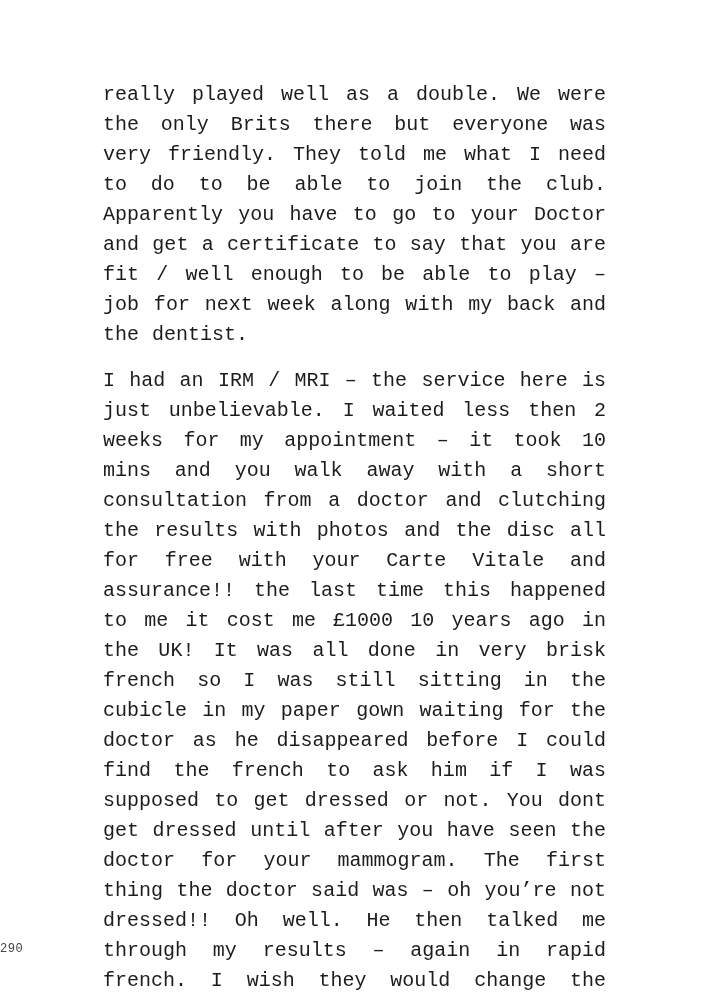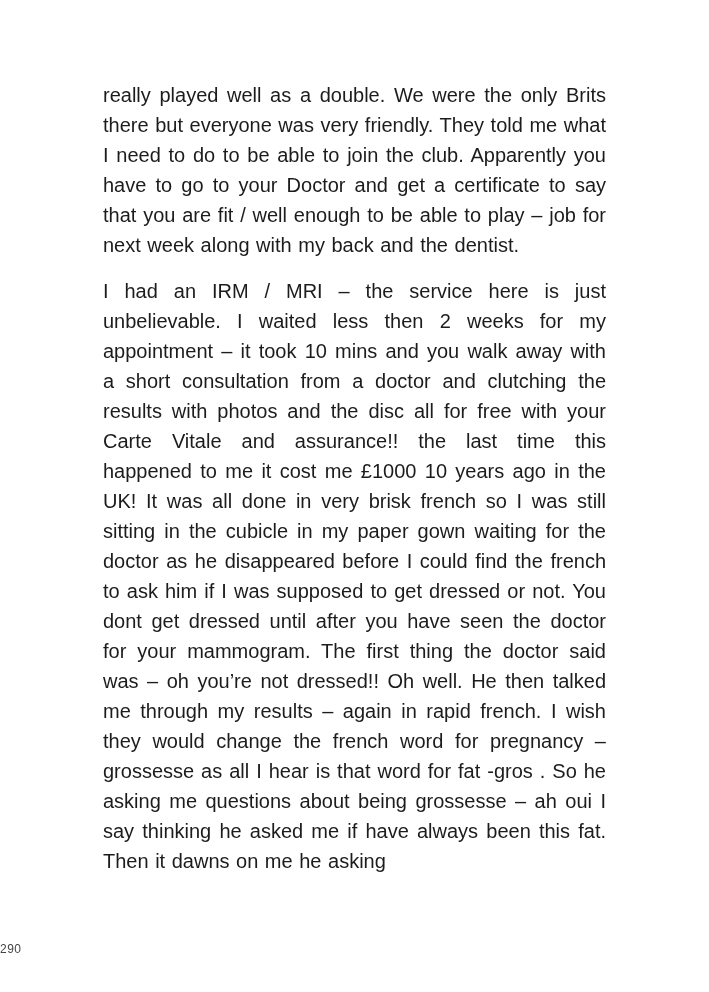--- a/index.html
+++ b/index.html
@@ -6,21 +6,21 @@
     margin: 0;
     padding: 0;
     background: #ffffff;
   }
   .page {
     position: relative;
     width: 659px;
     height: 992px;
     background: #ffffff;
     overflow: hidden;
-    font-family: Liberation Sans, sans-serif;
+    font-family: Liberation Mono, monospace;
     color: #1c1c1c;
     border-radius: 26px;
   }
   .content {
     position: absolute;
     top: 80px;
     left: 103px;
     width: 503px;
   }
   .content p {

